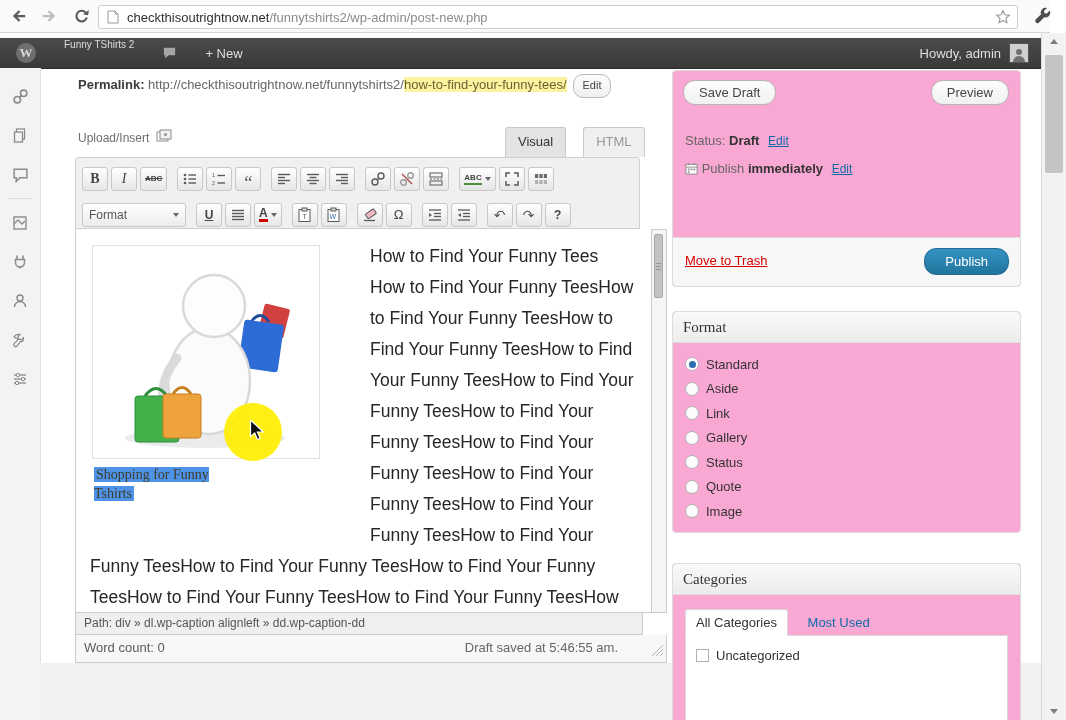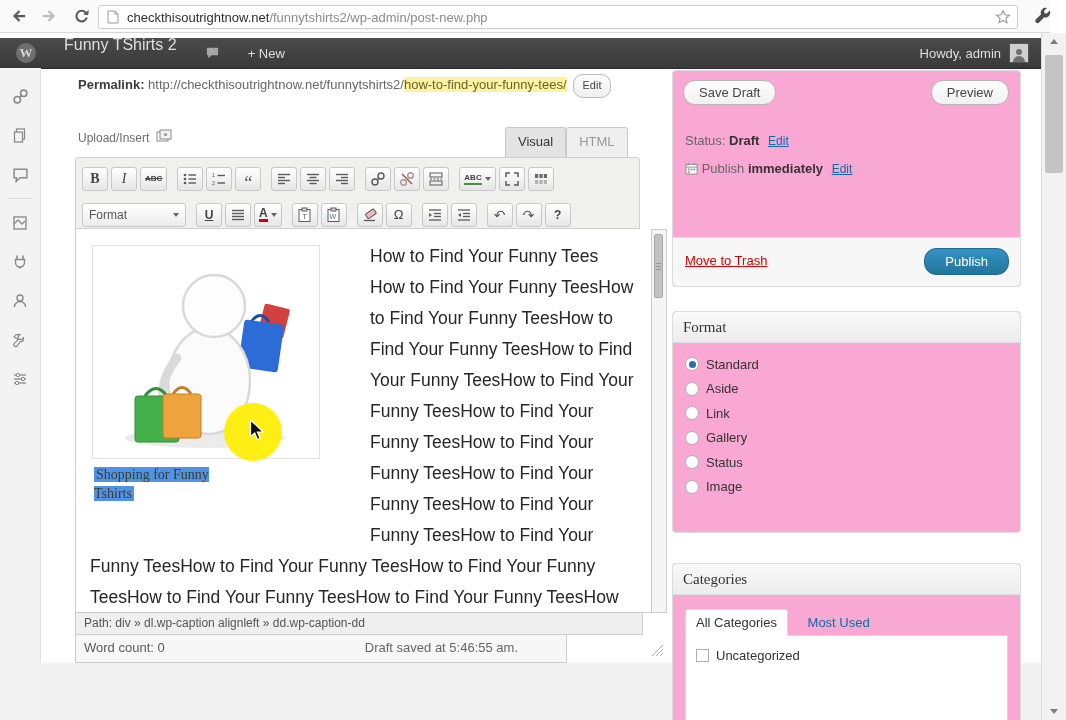--- a/index.html
+++ b/index.html
@@ -21,21 +21,21 @@
   .bscroll{position:absolute;left:1041px;top:33px;width:25px;height:687px;background:#f2f2f2;border-left:1px solid #dadada;}
   .bscroll .up,.bscroll .dn{position:absolute;left:0;width:24px;height:17px;display:flex;align-items:center;justify-content:center;}
   .bscroll .up{top:0;} .bscroll .dn{bottom:0;}
   .tri-up{width:0;height:0;border-left:4px solid transparent;border-right:4px solid transparent;border-bottom:5px solid #7d7d7d;}
   .tri-dn{width:0;height:0;border-left:4px solid transparent;border-right:4px solid transparent;border-top:5px solid #7d7d7d;}
   .bthumb{position:absolute;left:3px;top:22px;width:18px;height:118px;background:#c4c4c4;border-radius:2px;}
 
   
   .admin-bar{position:absolute;left:0;top:38px;width:1041px;height:30px;background:linear-gradient(#4b4b4b,#393939);border-bottom:1px solid #2c2c2c;display:flex;align-items:center;color:#dfdfdf;}
   .ab-logo{width:20px;height:20px;border-radius:50%;background:#6e6e6e;color:#d8d8d8;font-family:"Liberation Serif",serif;font-weight:bold;font-size:13px;display:flex;align-items:center;justify-content:center;margin:0 14px 0 16px;}
-  .ab-site{font-size:16px;padding:0 14px;height:46px;line-height:30px;}
+  .ab-site{font-size:10px;padding:0 14px;height:46px;line-height:30px;}
   .ab-item{padding:0 14px;height:30px;display:flex;align-items:center;}
   .ab-new{font-size:13px;}
   .ab-right{margin-left:auto;display:flex;align-items:center;gap:8px;padding-right:12px;}
   .ab-howdy{font-size:13px;color:#dfdfdf;}
   .ab-avatar{width:18px;height:18px;background:#cfcfcf;border:1px solid #555;display:flex;align-items:flex-end;justify-content:center;overflow:hidden;}
 
   
   .wp-menu{position:absolute;left:0;top:68px;width:40px;height:652px;background:#f3f3f3;border-right:1px solid #e0e0e0;}
   .wm-ic{width:40px;height:39px;display:flex;align-items:center;justify-content:center;}
   .wm-sep{height:9px;display:flex;align-items:center;justify-content:center;}
@@ -43,21 +43,21 @@
 
   .below-editor{position:absolute;left:40px;top:663px;width:1001px;height:57px;background:#f1f1f1;}
 
   
   .permalink{position:absolute;left:78px;top:74px;width:545px;font-size:13px;line-height:19px;color:#666;}
   .permalink b{color:#3c3c3c;}
   .slug{background:#fbf3a0;overflow-wrap:anywhere;color:#6b6030;}
   .btn-small{display:inline-block;margin-left:6px;font-size:11px;color:#464646;background:linear-gradient(#fdfdfd,#efefef);border:1px solid #bbb;border-radius:10px;padding:1px 9px 2px;vertical-align:middle;}
   .upload-row{position:absolute;left:78px;top:129px;font-size:12px;color:#6e6e6e;display:flex;align-items:center;gap:7px;}
 
-  .ed-tabs{position:absolute;left:505px;top:127px;display:flex;gap:0;}
+  .ed-tabs{position:absolute;left:505px;top:127px;display:flex;gap:17px;}
   .ed-tab{height:30px;box-sizing:border-box;padding:6px 12px 0;font-size:13px;border:1px solid #c9c9c9;border-bottom:none;border-radius:3px 3px 0 0;}
   .ed-tab.active{background:#e3e3e3;color:#333;}
   .ed-tab.inactive{background:#efefef;color:#999;}
 
   
   .mce-toolbar{position:absolute;left:75px;top:157px;width:565px;height:72px;box-sizing:border-box;background:#f0f0ee;border:1px solid #cfcfcf;border-radius:3px 3px 0 0;}
   .tb-row{display:flex;align-items:center;gap:3px;padding:5px 6px 0 6px;height:31px;}
   .tbtn{height:24px;min-width:26px;box-sizing:border-box;padding:0 4px;border:1px solid #c8c8c8;border-radius:3px;background:linear-gradient(#ffffff,#e6e6e6);display:flex;align-items:center;justify-content:center;color:#444;gap:3px;}
   .gsep{width:4px;}
   .glyph-b{font-family:"Liberation Serif",serif;font-weight:bold;font-size:14px;}
@@ -78,21 +78,21 @@
   .body-text{font-size:17.5px;line-height:31px;color:#262626;}
   .caption-block{float:left;width:260px;margin:4px 18px 40px 2px;}
   .img-box{width:226px;height:212px;border:1px solid #e3e3e3;background:#fff;}
   .img-caption-wrap{width:150px;margin:6px 0 0 2px;font-family:"Liberation Serif",serif;font-size:14px;line-height:19px;}
   .img-caption{background:#4f93e8;color:#3e3c28;padding:0 2px;}
   .mce-scroll{position:absolute;left:652px;top:229px;width:15px;height:384px;box-sizing:border-box;background:#f5f5f5;border:1px solid #ccc;border-left:none;}
   .mce-thumb{position:absolute;left:2px;top:4px;width:9px;height:64px;background:#c2c2c2;border:1px solid #a9a9a9;border-radius:2px;padding-top:26px;box-sizing:border-box;}
   .mce-thumb i{display:block;height:1px;background:#969696;margin:2px 1px;}
 
   .path-bar{position:absolute;left:75px;top:613px;width:568px;height:22px;box-sizing:border-box;background:#efefef;border:1px solid #ccc;border-top:none;font-size:12px;color:#555;line-height:21px;padding-left:8px;}
-  .status-bar{position:absolute;left:75px;top:635px;width:492px;height:28px;box-sizing:border-box;background:#f7f7f7;border:1px solid #ccc;border-top:none;font-size:13px;color:#5a5a5a;line-height:26px;}
+  .status-bar{position:absolute;left:75px;top:635px;width:592px;height:28px;box-sizing:border-box;background:#f7f7f7;border:1px solid #ccc;border-top:none;font-size:13px;color:#5a5a5a;line-height:26px;}
   .wordcount{position:absolute;left:8px;}
   .draftsaved{position:absolute;right:48px;color:#666;}
   .resize-grip{position:absolute;left:648px;top:641px;}
 
   
   .hl-circle{position:absolute;left:224px;top:403px;width:58px;height:58px;border-radius:50%;background:#ffee00;opacity:.92;}
   .cursor{position:absolute;left:249px;top:420px;}
 
   
   .postbox{position:absolute;left:672px;width:349px;box-sizing:border-box;background:#f9a8d4;border:1px solid #dcdcdc;border-radius:4px;}
@@ -562,20 +562,24 @@
         <label class="radio-row">
           <span class="radio"></span>
           <span class="radio-label">Gallery</span>
         </label>
 
         <label class="radio-row">
           <span class="radio"></span>
           <span class="radio-label">Status</span>
         </label>
 
+        <label class="radio-row">
+          <span class="radio"></span>
+          <span class="radio-label">Quote</span>
+        </label>
 
         <label class="radio-row">
           <span class="radio"></span>
           <span class="radio-label">Image</span>
         </label>
 
     </div>
   </div>
 
   <div class="postbox cats-box">

